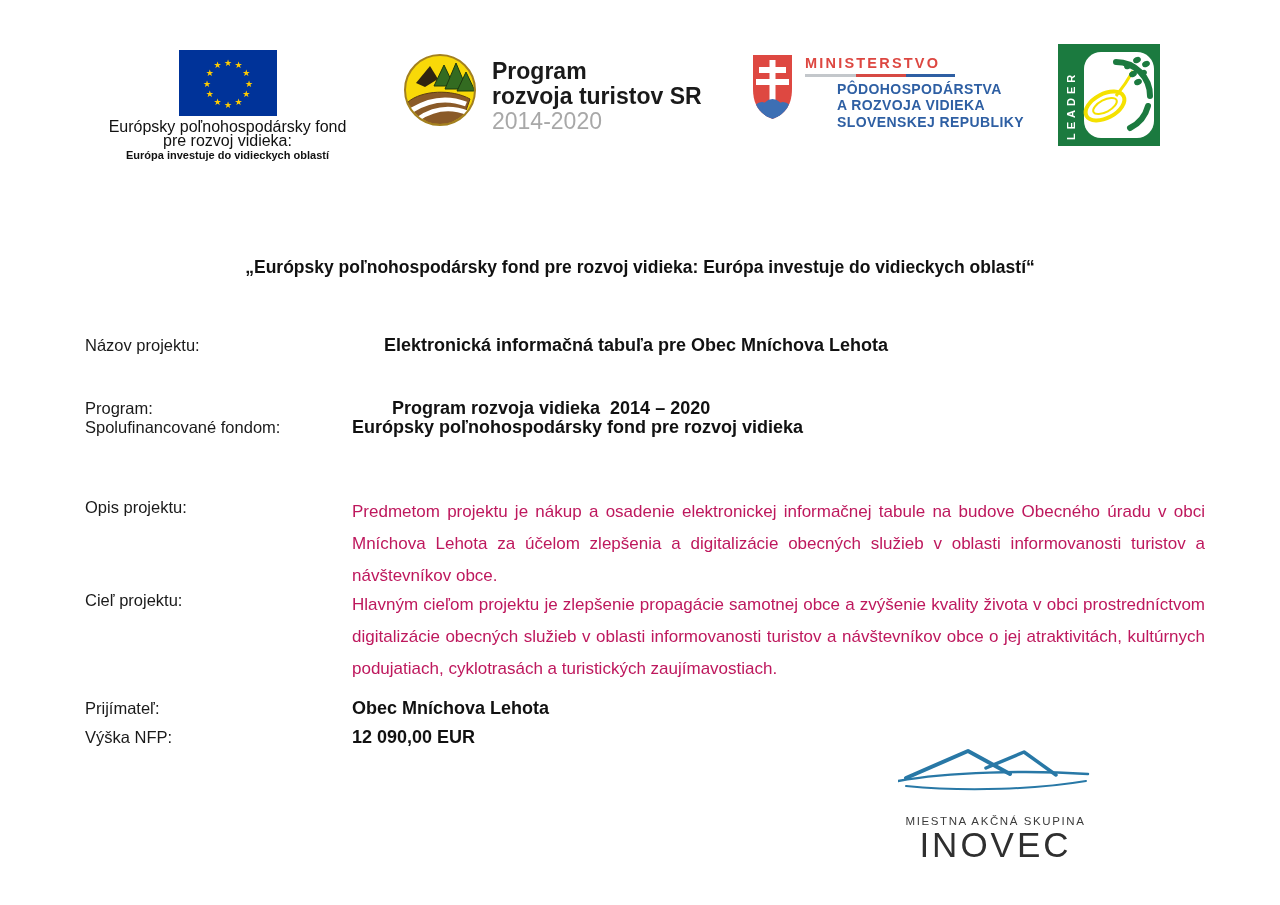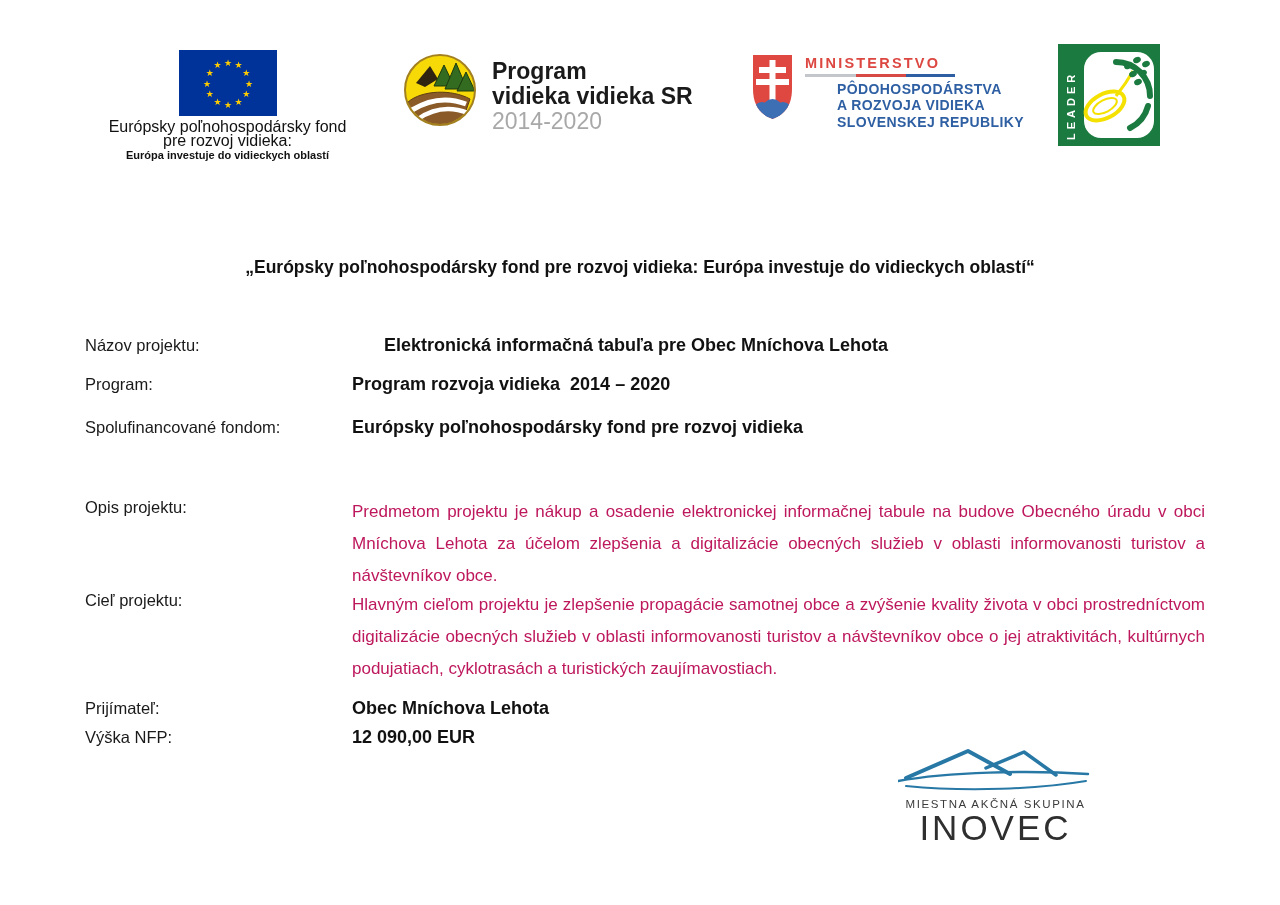--- a/index.html
+++ b/index.html
@@ -38,27 +38,27 @@
 
   
   .doc-title{position:absolute;left:0;top:254px;width:1280px;text-align:center;
     font-size:17.5px;font-weight:bold;color:#111;line-height:26px;}
 
   
   .row{position:absolute;left:85px;width:1120px;display:flex;}
   .row-label{width:267px;flex:none;font-size:16.5px;color:#1a1a1a;line-height:22px;}
   .row-value{flex:1;font-size:18px;font-weight:bold;color:#111;line-height:22px;white-space:pre-wrap;}
   .row-para{flex:1;font-size:17px;color:#be185d;line-height:32px;text-align:justify;}
-  .r0{top:334px;gap:32px;} .r1{top:373px;} .r2{top:416px;}
+  .r0{top:334px;gap:32px;} .r1{top:397px;gap:40px;} .r2{top:416px;}
   .r3{top:496px;} .r4{top:589px;}
   .r5{top:697px;} .r6{top:726px;}
 
   
   .inovec-block{position:absolute;left:898px;top:740px;width:195px;text-align:center;}
-  .inovec-cap{font-size:11.5px;letter-spacing:1.6px;color:#3c3c3c;line-height:13px;margin-top:2px;}
+  .inovec-cap{font-size:11.5px;letter-spacing:1.6px;color:#3c3c3c;line-height:13px;margin-top:19px;}
   .inovec-name{font-size:35px;letter-spacing:3px;color:#2f2f2f;line-height:34px;margin-top:0px;}
 </style>
 </head>
 <body>
 
 <div class="page">
 
   <div class="eu-block">
     <svg class="eu-flag" width="98" height="66" viewBox="0 0 98 66">
       <rect x="0" y="0" width="98" height="66" fill="#003399"></rect>
@@ -94,21 +94,21 @@
         <polygon points="42,13 52,34 32,34" fill="#336B21" stroke="#1C3A10" stroke-width="1"></polygon>
         <polygon points="54,11 65,37 43,37" fill="#336B21" stroke="#1C3A10" stroke-width="1"></polygon>
         <polygon points="64,20 73,39 55,39" fill="#336B21" stroke="#1C3A10" stroke-width="1"></polygon>
         <path d="M6,50 C20,38 50,37 68,47 L60,70 C40,78 18,72 10,60 Z" fill="#8A5A28" stroke="#5A3A15" stroke-width="1"></path>
         <path d="M10,58 C28,47 46,45 64,52" stroke="#ffffff" stroke-width="5" fill="none"></path>
         <path d="M16,67 C32,56 48,54 66,61" stroke="#ffffff" stroke-width="4.5" fill="none"></path>
       </g>
     </svg>
     <div class="prv-text">
       <div class="prv-l1">Program</div>
-      <div class="prv-l2">vidieka vidieka SR</div>
+      <div class="prv-l2">rozvoja turistov SR</div>
       <div class="prv-l3">2014-2020</div>
     </div>
   </div>
 
   <div class="min-block">
     <svg width="45" height="68" viewBox="0 0 45 68">
       <defs>
           <clipPath id="shieldclip">
             <path d="M3,2 H42 V36 C42,54 33,62 22.5,66 C12,62 3,54 3,36 Z"></path>
           </clipPath>

